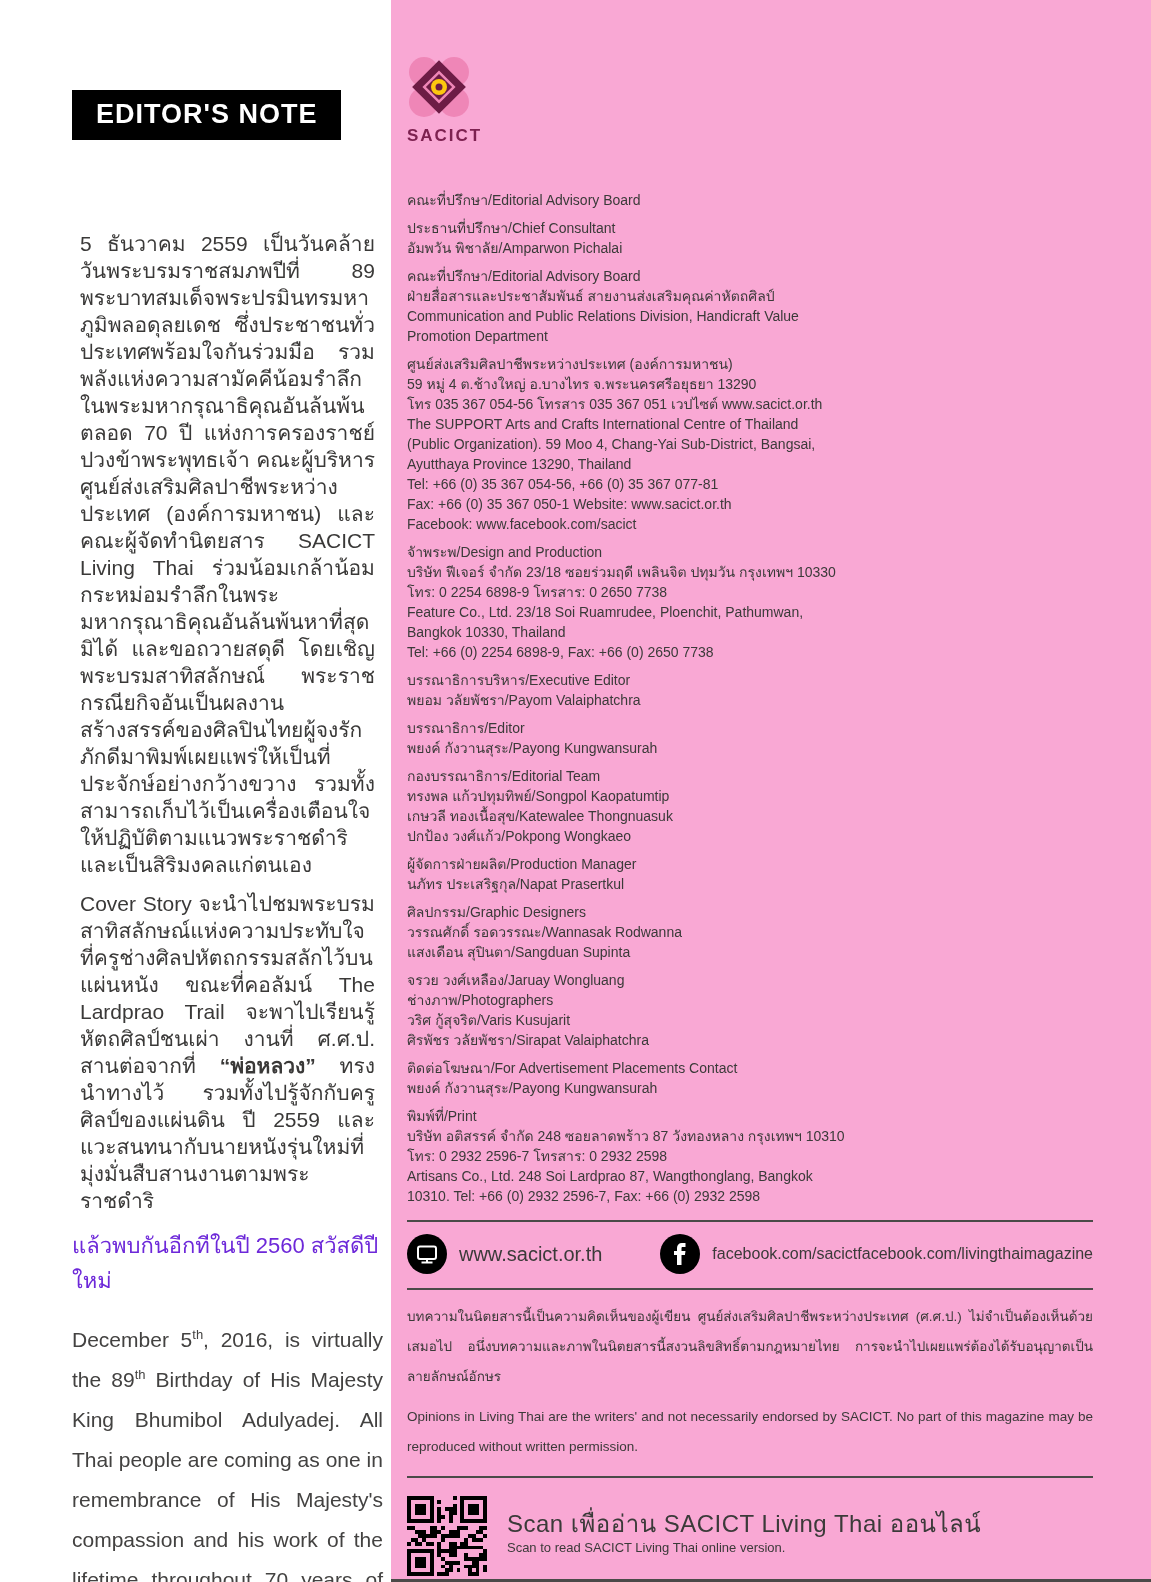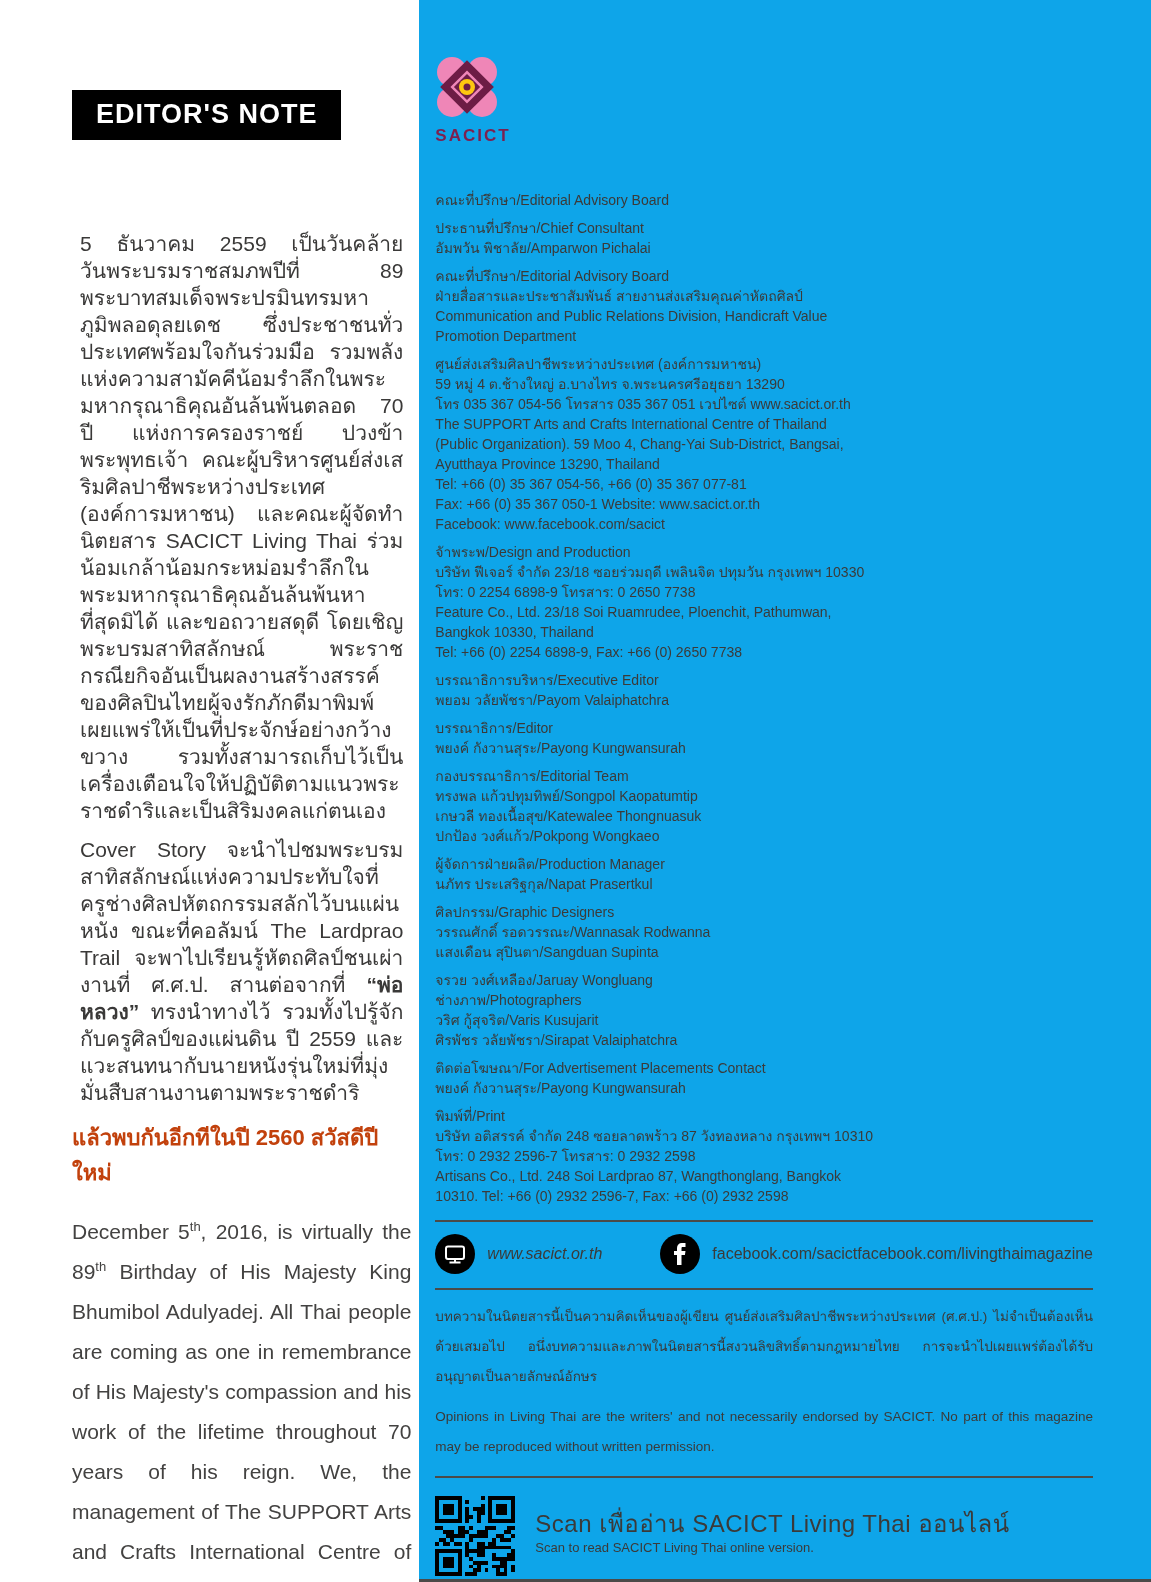--- a/index.html
+++ b/index.html
@@ -30,37 +30,37 @@
   .thai-p{
     font-size:21px;
     line-height:27px;
     text-align:justify;
     margin:8px;
   }
   .thai-p1{margin-top:90px;}
   .thai-p2{margin-top:12px;}
   .thai-bold-line{
     font-size:22px;
-    font-weight:bold;
+    font-weight:normal;
     margin-top:14px;
-    color:#c2410c;
+    color:#6d28d9;
   }
   .en-p{
     font-size:21px;
     line-height:40px;
     text-align:justify;
     margin:0;
     color:#434241;
   }
   .en-p1{margin-top:22px;}
   .en-p sup{font-size:13px;line-height:0;}
   
   .right-col{
     flex:1;
-    background:#0ea5e9;
+    background:#f9a8d4;
     box-sizing:border-box;
     padding:55px 58px 0 16px;
     position:relative;
     font-size:14px;
     line-height:20px;
     color:#3b3a39;
   }
   .logo-block{margin-bottom:44px;}
   .logo-wordmark{
     color:#7d2150;
@@ -78,21 +78,21 @@
   }
   .links-row{
     display:flex;
     align-items:center;
     gap:14px;
     margin-top:12px;
   }
   .link-item{display:flex;align-items:center;gap:12px;}
   .link-item.fb{margin-left:44px;}
   .round-icon{width:40px;height:40px;flex:0 0 auto;}
-  .link-text{font-size:16px;font-style:italic;}
+  .link-text{font-size:20px;}
   .fb-lines{display:flex;line-height:20px;font-size:16px;}
   .disclaimer{margin-top:12px;font-size:13.5px;line-height:30px;text-align:justify;}
   .disclaimer.en{margin-top:10px;}
   .qr-row{display:flex;align-items:center;margin-top:18px;}
   .qr-box{width:80px;height:80px;flex:0 0 auto;}
   .scan-text{margin-left:20px;}
   .scan-big{font-size:24px;letter-spacing:0.5px;}
   .scan-small{font-size:13px;margin-top:4px;}
   .bottom-edge{
     position:absolute;

